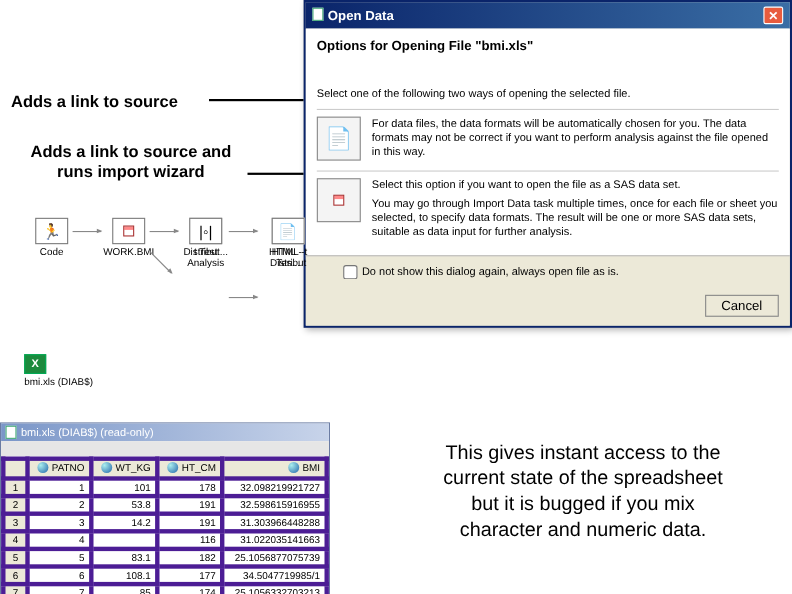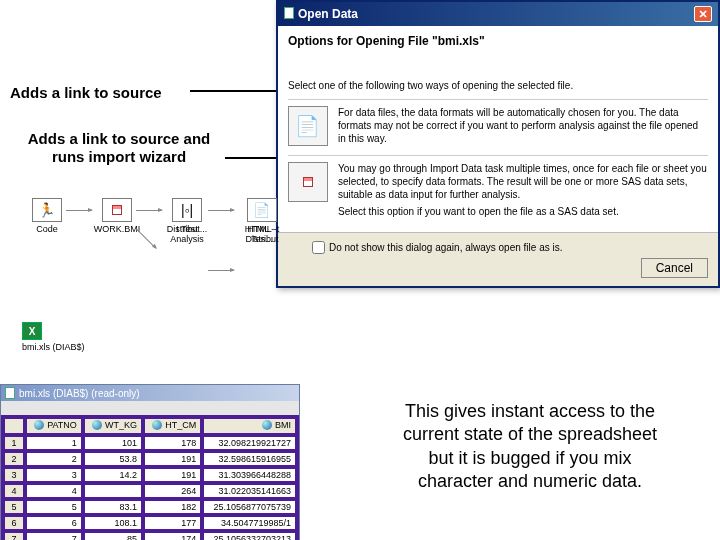--- a/index.html
+++ b/index.html
@@ -21,21 +21,21 @@
   .close-btn { width: 18px; height: 16px; background: #e85c3e; color: #fff; display: flex; align-items: center; justify-content: center; border: 1px solid #fff; font-weight: bold; font-size: 11px; border-radius: 2px; cursor: pointer; }
   .dlg-body { padding: 8px 10px; background: #fff; }
   .dlg-heading { font-weight: bold; font-size: 12px; margin-bottom: 4px; }
   .dlg-sub { font-size: 10px; margin-bottom: 8px; margin-top: 32px; }
   .option-row { display: flex; gap: 10px; padding: 6px 0; border-top: 1px solid #ccc; }
   .option-row:first-of-type { border-top: none; }
   .opt-icon { width: 40px; height: 40px; border: 1px solid #888; background: #f4f4f4; display: flex; align-items: center; justify-content: center; font-size: 20px; flex-shrink: 0; }
   .opt-text { font-size: 10px; line-height: 1.3; }
   .opt-text p:first-child { margin-bottom: 4px; }
   .dlg-footer { background: #ece9d8; padding: 8px 10px; border-top: 1px solid #bbb; }
-  .chk-row { font-size: 10px; display: flex; align-items: center; gap: 4px; margin-bottom: 4px; padding-left: 24px; }
+  .chk-row { font-size: 10px; display: flex; align-items: center; gap: 4px; margin-bottom: 14px; padding-left: 24px; }
   .btn-row { text-align: right; }
   .win-btn { font-size: 12px; padding: 2px 14px; border: 1px solid #888; background: #ece9d8; cursor: pointer; }
   
   .flow-diagram { position: absolute; top: 198px; left: 22px; width: 270px; height: 120px; }
   .flow-node { position: absolute; width: 50px; text-align: center; font-size: 9px; }
   .flow-icon { width: 30px; height: 24px; border: 1px solid #7a7a7a; background: #fff; margin: 0 auto 2px; display: flex; align-items: center; justify-content: center; font-size: 14px; }
   .flow-arrow { position: absolute; height: 1px; background: #888; }
   .flow-arrow::after { content: ''; position: absolute; right: -1px; top: -2px; border-left: 5px solid #888; border-top: 2.5px solid transparent; border-bottom: 2.5px solid transparent; }
   
   .xls-ref { position: absolute; top: 322px; left: 22px; font-size: 9px; }
@@ -78,22 +78,22 @@
       <div class="opt-icon">📄</div>
       <div class="opt-text">
         <p>For data files, the data formats will be automatically chosen for you. The data formats may not be correct if you want to perform analysis against the file opened in this way.</p>
       </div>
     </div>
     <div class="option-row">
       <div class="opt-icon">
           <span class="grid-ico"></span>
         </div>
       <div class="opt-text">
+        <p>Select this option if you want to open the file as a SAS data set.</p>
         <p>You may go through Import Data task multiple times, once for each file or sheet you selected, to specify data formats. The result will be one or more SAS data sets, suitable as data input for further analysis.</p>
-        <p>Select this option if you want to open the file as a SAS data set.</p>
       </div>
     </div>
   </div>
   <div class="dlg-footer">
     <div class="chk-row">
       <input type="checkbox" style="">
       <span>Do not show this dialog again, always open file as is.</span>
     </div>
     <div class="btn-row">
       <button class="win-btn">Cancel</button>
@@ -187,21 +187,21 @@
           <td class="rowhdr">3</td>
           <td>3</td>
           <td>14.2</td>
           <td>191</td>
           <td>31.303966448288</td>
         </tr>
         <tr>
           <td class="rowhdr">4</td>
           <td>4</td>
           <td></td>
-          <td>264</td>
+          <td>116</td>
           <td>31.022035141663</td>
         </tr>
         <tr>
           <td class="rowhdr">5</td>
           <td>5</td>
           <td>83.1</td>
           <td>182</td>
           <td>25.1056877075739</td>
         </tr>
         <tr>

